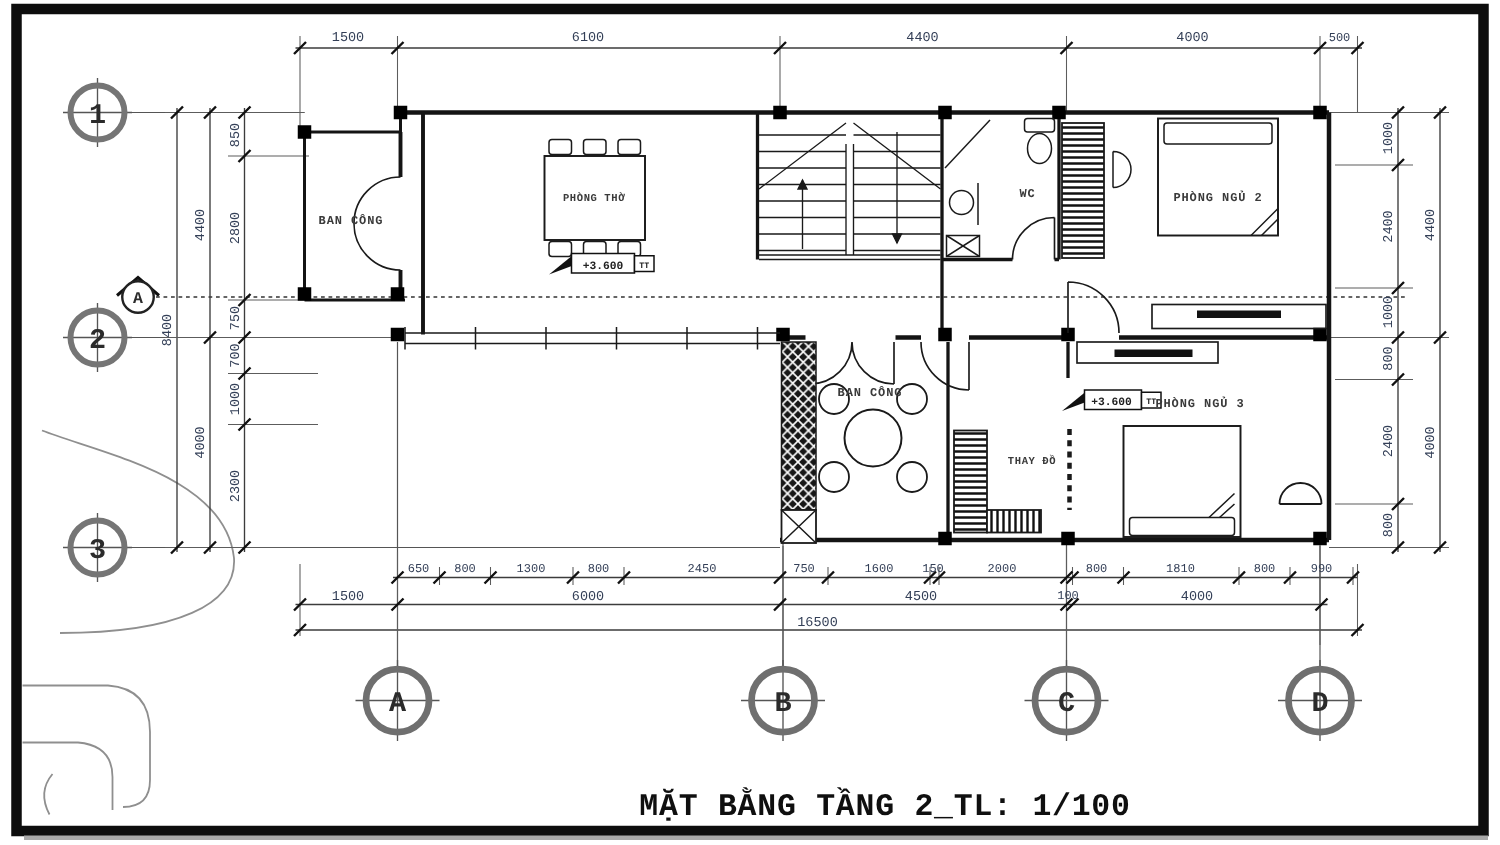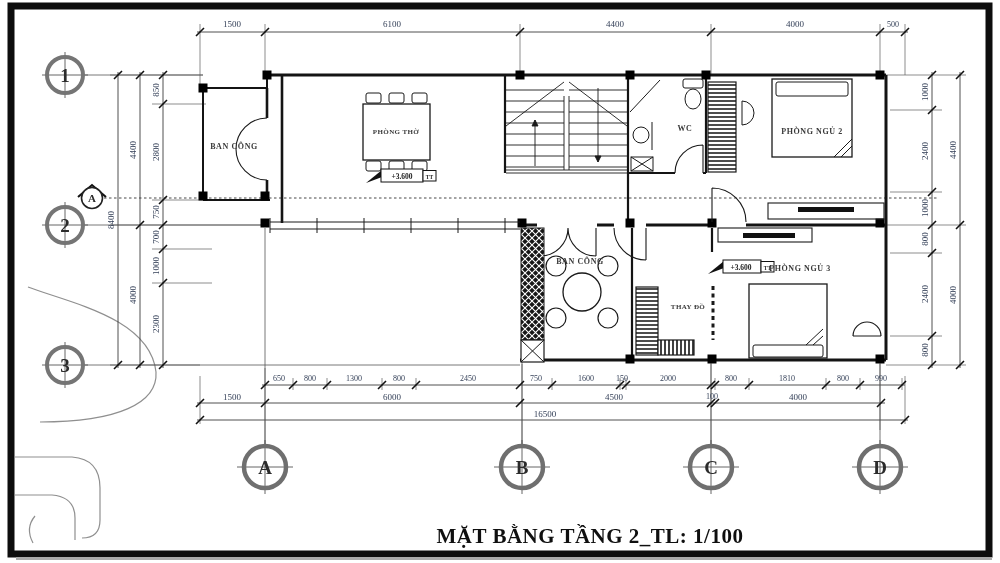--- a/index.html
+++ b/index.html
@@ -1,17 +1,17 @@
 <!DOCTYPE html>
 <html><head>
 <meta charset="utf-8">
 <style>
   html,body{margin:0;padding:0;background:#ffffff;}
   .page{width:1000px;height:563px;position:relative;background:#ffffff;
-        font-family:Liberation Serif, serif;}
+        font-family:Liberation Mono, monospace;}
   svg{display:block;}
   text{fill:#333f57;}
   .dim{font-size:9px;text-anchor:middle;fill:#333f57;}
   .dim-sm{font-size:8px;text-anchor:middle;fill:#333f57;}
   .room{font-size:8px;text-anchor:middle;fill:#3a3a3a;letter-spacing:.6px;font-weight:bold;}
   .room-sm{font-size:7px;text-anchor:middle;fill:#3a3a3a;letter-spacing:.4px;font-weight:bold;}
   .gridlbl{font-size:19px;font-weight:bold;text-anchor:middle;fill:#2b2b2b;}
   .gridlbl-sm{font-size:11px;font-weight:bold;text-anchor:middle;fill:#2b2b2b;}
   .lvl{font-size:7.5px;text-anchor:middle;fill:#222;font-weight:bold;}
   .lvl-sm{font-size:5.5px;text-anchor:middle;fill:#222;font-weight:bold;}

